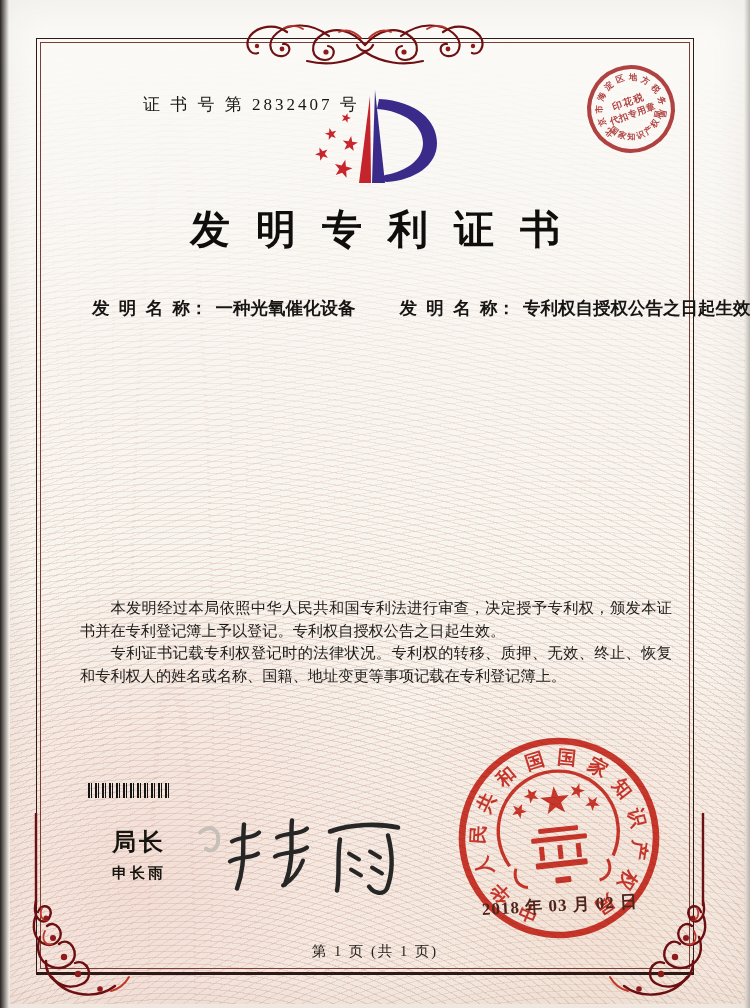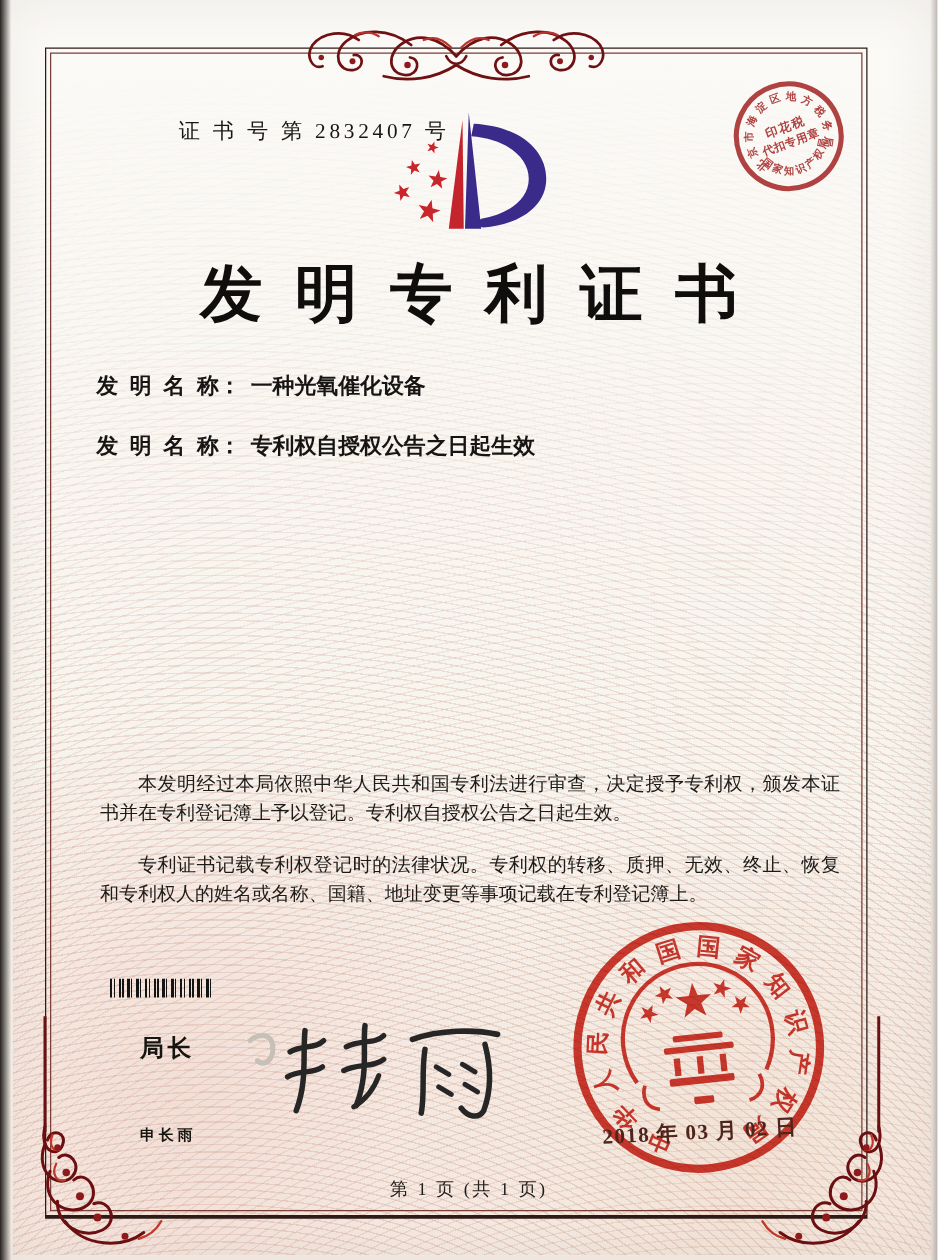--- a/index.html
+++ b/index.html
@@ -38,42 +38,42 @@
   .corner-left  { left:21px;  top:813px; }
   .corner-right { left:606px; top:813px; transform:scaleX(-1); }
 
   .cert-number { position:absolute; left:96px; top:93px; z-index:10;
     font-family:"Liberation Serif", serif; font-size:17px; font-weight:400;
     letter-spacing:3px; color:#181614;margin-left:47px; }
 
   .logo { position:absolute; left:287px; top:88px; width:170px; height:100px; z-index:9; }
 
   .title { position:absolute; left:0; top:202px; width:100%; text-align:center; z-index:10;
-    font-family:"Liberation Serif", serif; font-size:50px; font-weight:800; color:#0f0e0d;
+    font-family:"Liberation Serif", serif; font-size:40px; font-weight:800; color:#0f0e0d;
     letter-spacing:26px; text-indent:26px; }
 
-  .fields { position:absolute; left:77px; top:296px; width:560px; z-index:10;
-    display:flex; flex-direction:column; gap:30px; }
+  .fields { position:absolute; left:92px; top:296px; width:560px; z-index:10;
+    display:flex; gap:44px; }
   .field-row { font-family:"Liberation Sans", sans-serif; font-size:17.5px; font-weight:700;
     color:#171513; white-space:nowrap; height:18px; }
   .field-label { display:inline-block; width:98px; text-align:justify; text-align-last:justify; }
   .field-colon { display:inline-block; margin-right:8px; }
 
   .body-text { position:absolute; left:80px; top:597px; width:592px; z-index:10;
     font-family:"Liberation Serif", serif; font-size:15.2px; line-height:22.6px;
     color:#1d1a18; text-align:justify; }
-  .body-text p { text-indent:2em;margin-top:20px; }
+  .body-text p { text-indent:2em; }
 
   .barcode { position:absolute; left:88px; top:783px; width:84px; height:15px; z-index:10;
     background:repeating-linear-gradient(90deg,#141414 0 2px,transparent 2px 3px,#141414 3px 4px,transparent 4px 7px,#141414 7px 9px,transparent 9px 10px,#141414 10px 11px,transparent 11px 14px); }
 
   .signer-title { position:absolute; left:112px; top:826px; z-index:10;
-    font-family:"Liberation Sans", sans-serif; font-size:19px; font-weight:700; letter-spacing:3px; color:#17150f; }
-  .signer-name  { position:absolute; left:112px; top:900px; z-index:10;
-    font-family:Liberation Serif, serif; font-size:12px; font-weight:700; letter-spacing:3px; color:#17150f; }
+    font-family:"Liberation Sans", sans-serif; font-size:24px; font-weight:700; letter-spacing:3px; color:#17150f; }
+  .signer-name  { position:absolute; left:112px; top:864px; z-index:10;
+    font-family:Liberation Serif, serif; font-size:15px; font-weight:700; letter-spacing:3px; color:#17150f; }
 
   .signature { position:absolute; left:182px; top:808px; width:230px; height:100px; z-index:11; }
 
   .seal-tax { position:absolute; left:582px; top:60px; width:98px; height:98px; z-index:15;
     transform:rotate(-20deg); opacity:.92; mix-blend-mode:multiply; }
   .seal-tax text { font-family:"Liberation Sans", sans-serif; font-weight:700; }
 
   .seal-main { position:absolute; left:452px; top:731px; width:214px; height:214px; z-index:15;
     transform:rotate(-6deg); opacity:.95; mix-blend-mode:multiply; }
   .seal-main text { font-family:"Liberation Serif", serif; font-weight:700; }

